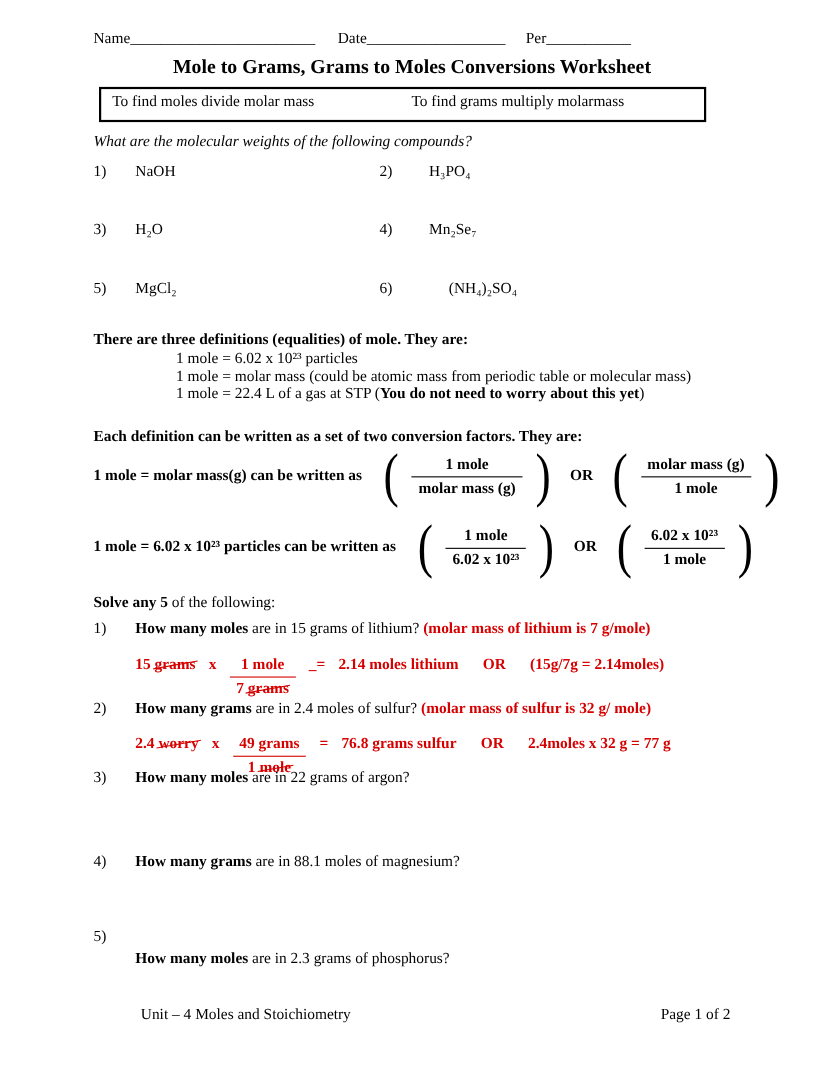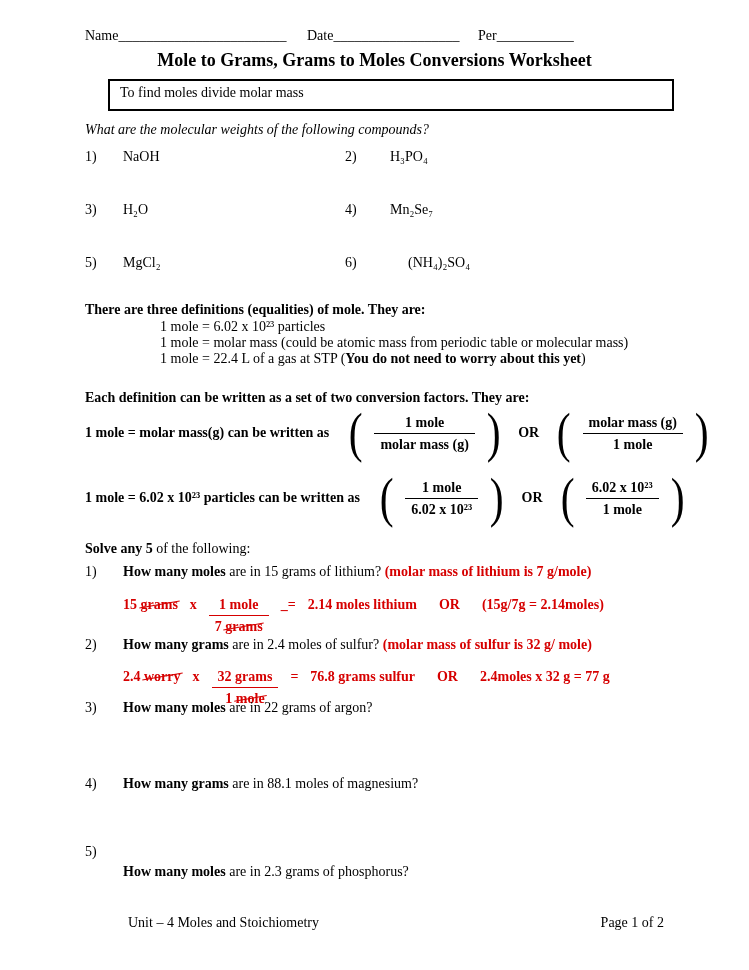--- a/index.html
+++ b/index.html
@@ -10,23 +10,22 @@
     overflow:hidden;
   }
   .abs { position:absolute; white-space:nowrap; }
   .bold { font-weight:bold; }
   .italic { font-style:italic; }
   .title {
     position:absolute; top:50px; left:0; width:100%;
     text-align:center; font-size:18px; font-weight:bold;
   }
   .info-box {
-    position:absolute; top:79px; left:108px; width:548px; height:28px;
+    position:absolute; top:79px; left:90px; width:548px; height:28px;
     border:2px solid #000;
-    padding-left:14px;
   }
   .ib-left  { position:absolute; left:10px;  top:4px; white-space:nowrap; }
   .ib-right { position:absolute; left:282px; top:4px; white-space:nowrap; }
   .frac { display:inline-block; text-align:center; font-weight:bold; vertical-align:middle; }
   .frac .top    { display:block; padding:0 6px 2px; border-bottom:1.6px solid #000; line-height:17px; }
   .frac .bottom { display:block; padding:2px 6px 0; line-height:17px; }
   .conv-row {
     position:absolute; left:85px; height:56px;
     display:flex; align-items:center; gap:10px; white-space:nowrap;
   }
@@ -57,20 +56,21 @@
 <div class="page">
 
   <div class="abs" style="top:28px; left:85px;"><span>Name</span><span>________________________</span></div>
   <div class="abs" style="top:28px; left:307px;"><span>Date</span><span>__________________</span></div>
   <div class="abs" style="top:28px; left:478px;"><span>Per</span><span>___________</span></div>
 
   <div class="title">Mole to Grams, Grams to Moles Conversions Worksheet</div>
 
   <div class="info-box">
     <span class="ib-left">To find moles divide molar mass</span>
+    <span class="ib-right">To find grams multiply molarmass</span>
   </div>
 
   <div class="abs italic" style="top:122px; left:85px;">What are the molecular weights of the following compounds?</div>
 
   <div class="abs" style="top:149px; left:85px;">1)</div>
   <div class="abs" style="top:149px; left:123px;">NaOH</div>
   <div class="abs" style="top:149px; left:345px;">2)</div>
   <div class="abs" style="top:149px; left:390px;">H₃PO₄</div>
 
   <div class="abs" style="top:202px; left:85px;">3)</div>
@@ -142,21 +142,21 @@
     <span class="w">(15g/7g = 2.14moles)</span>
   </div>
 
   <div class="prob-num" style="top:637px;">2)</div>
   <div class="prob-text" style="top:637px;"><span class="bold">How many grams</span><span> are in 2.4 moles of sulfur? </span><span class="note">(molar mass of sulfur is 32 g/ mole)</span></div>
 
   <div class="work" style="top:668px;">
     <span class="w"><span>2.4 </span><span class="struck">worry</span></span>
     <span class="w">x</span>
     <span class="frac">
-        <span class="top">32 grams</span>
+        <span class="top">49 grams</span>
         <span class="bottom"><span>1 </span><span class="struck">mole</span></span>
       </span>
     <span class="w">=</span>
     <span class="w">76.8 grams sulfur</span>
     <span class="w or">OR</span>
     <span class="w">2.4moles x 32 g = 77 g</span>
   </div>
 
   <div class="prob-num" style="top:700px;">3)</div>
   <div class="prob-text" style="top:700px;"><span class="bold">How many moles</span><span> are in 22 grams of argon?</span></div>

